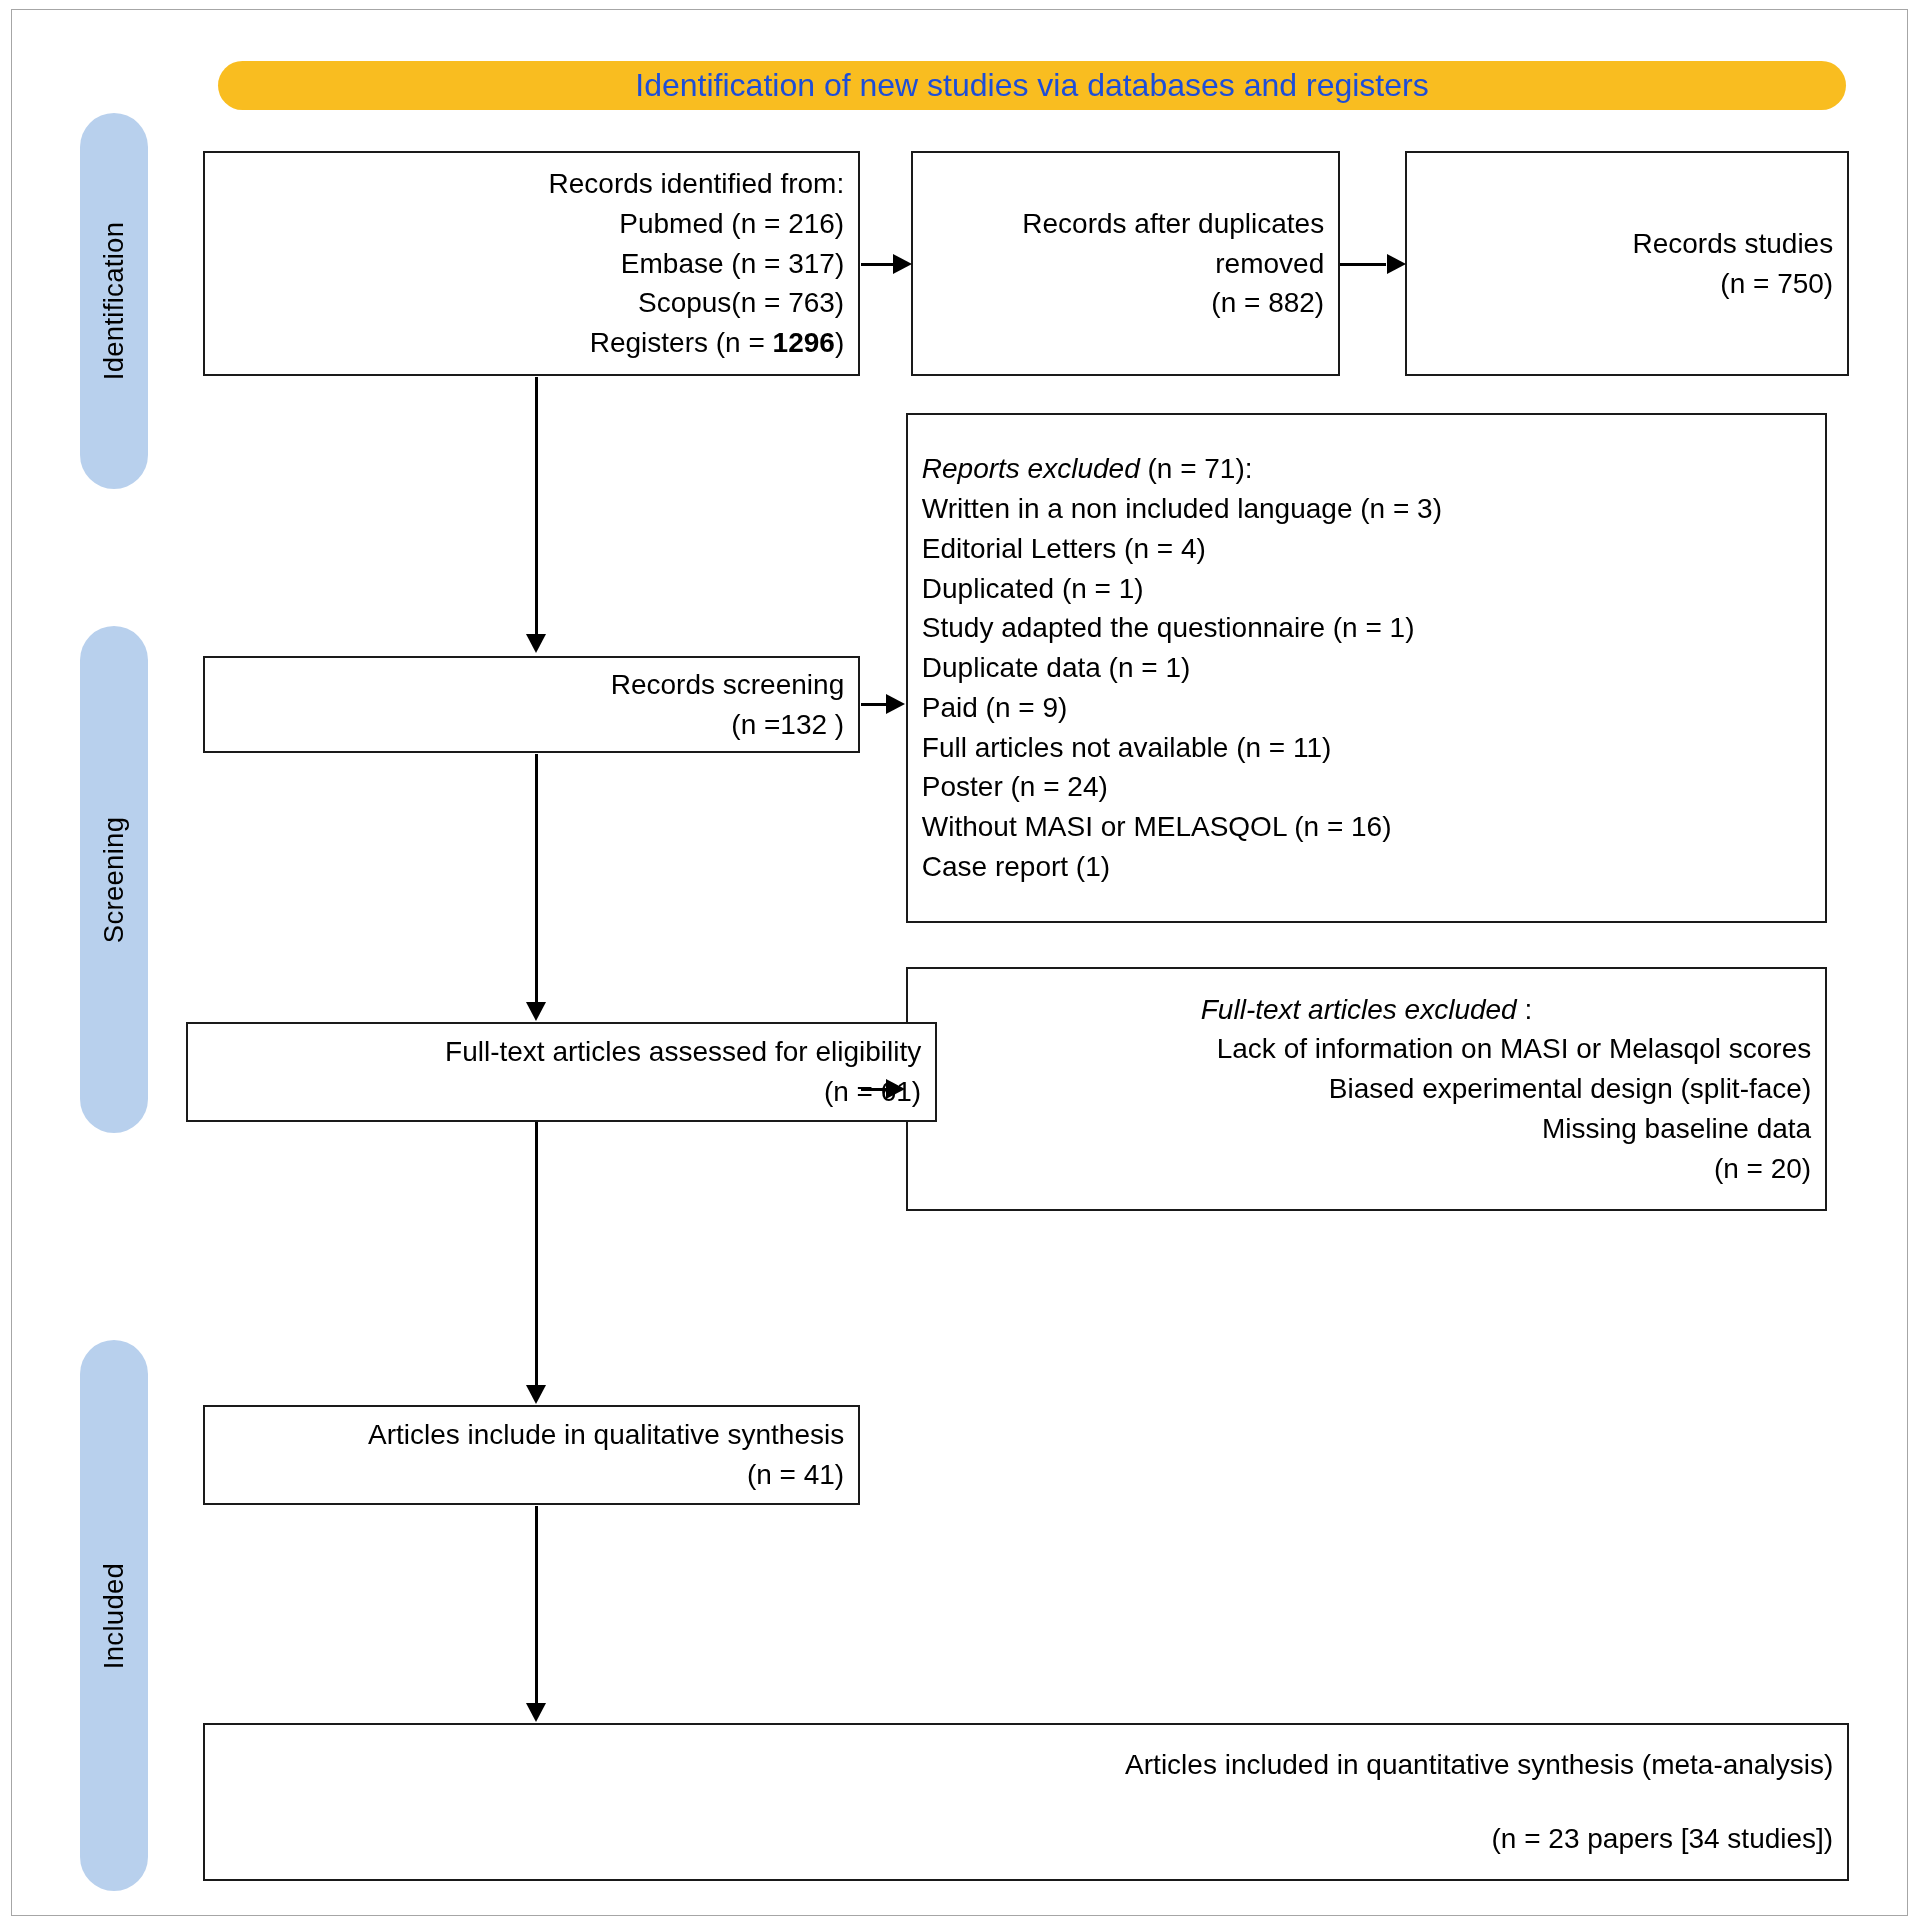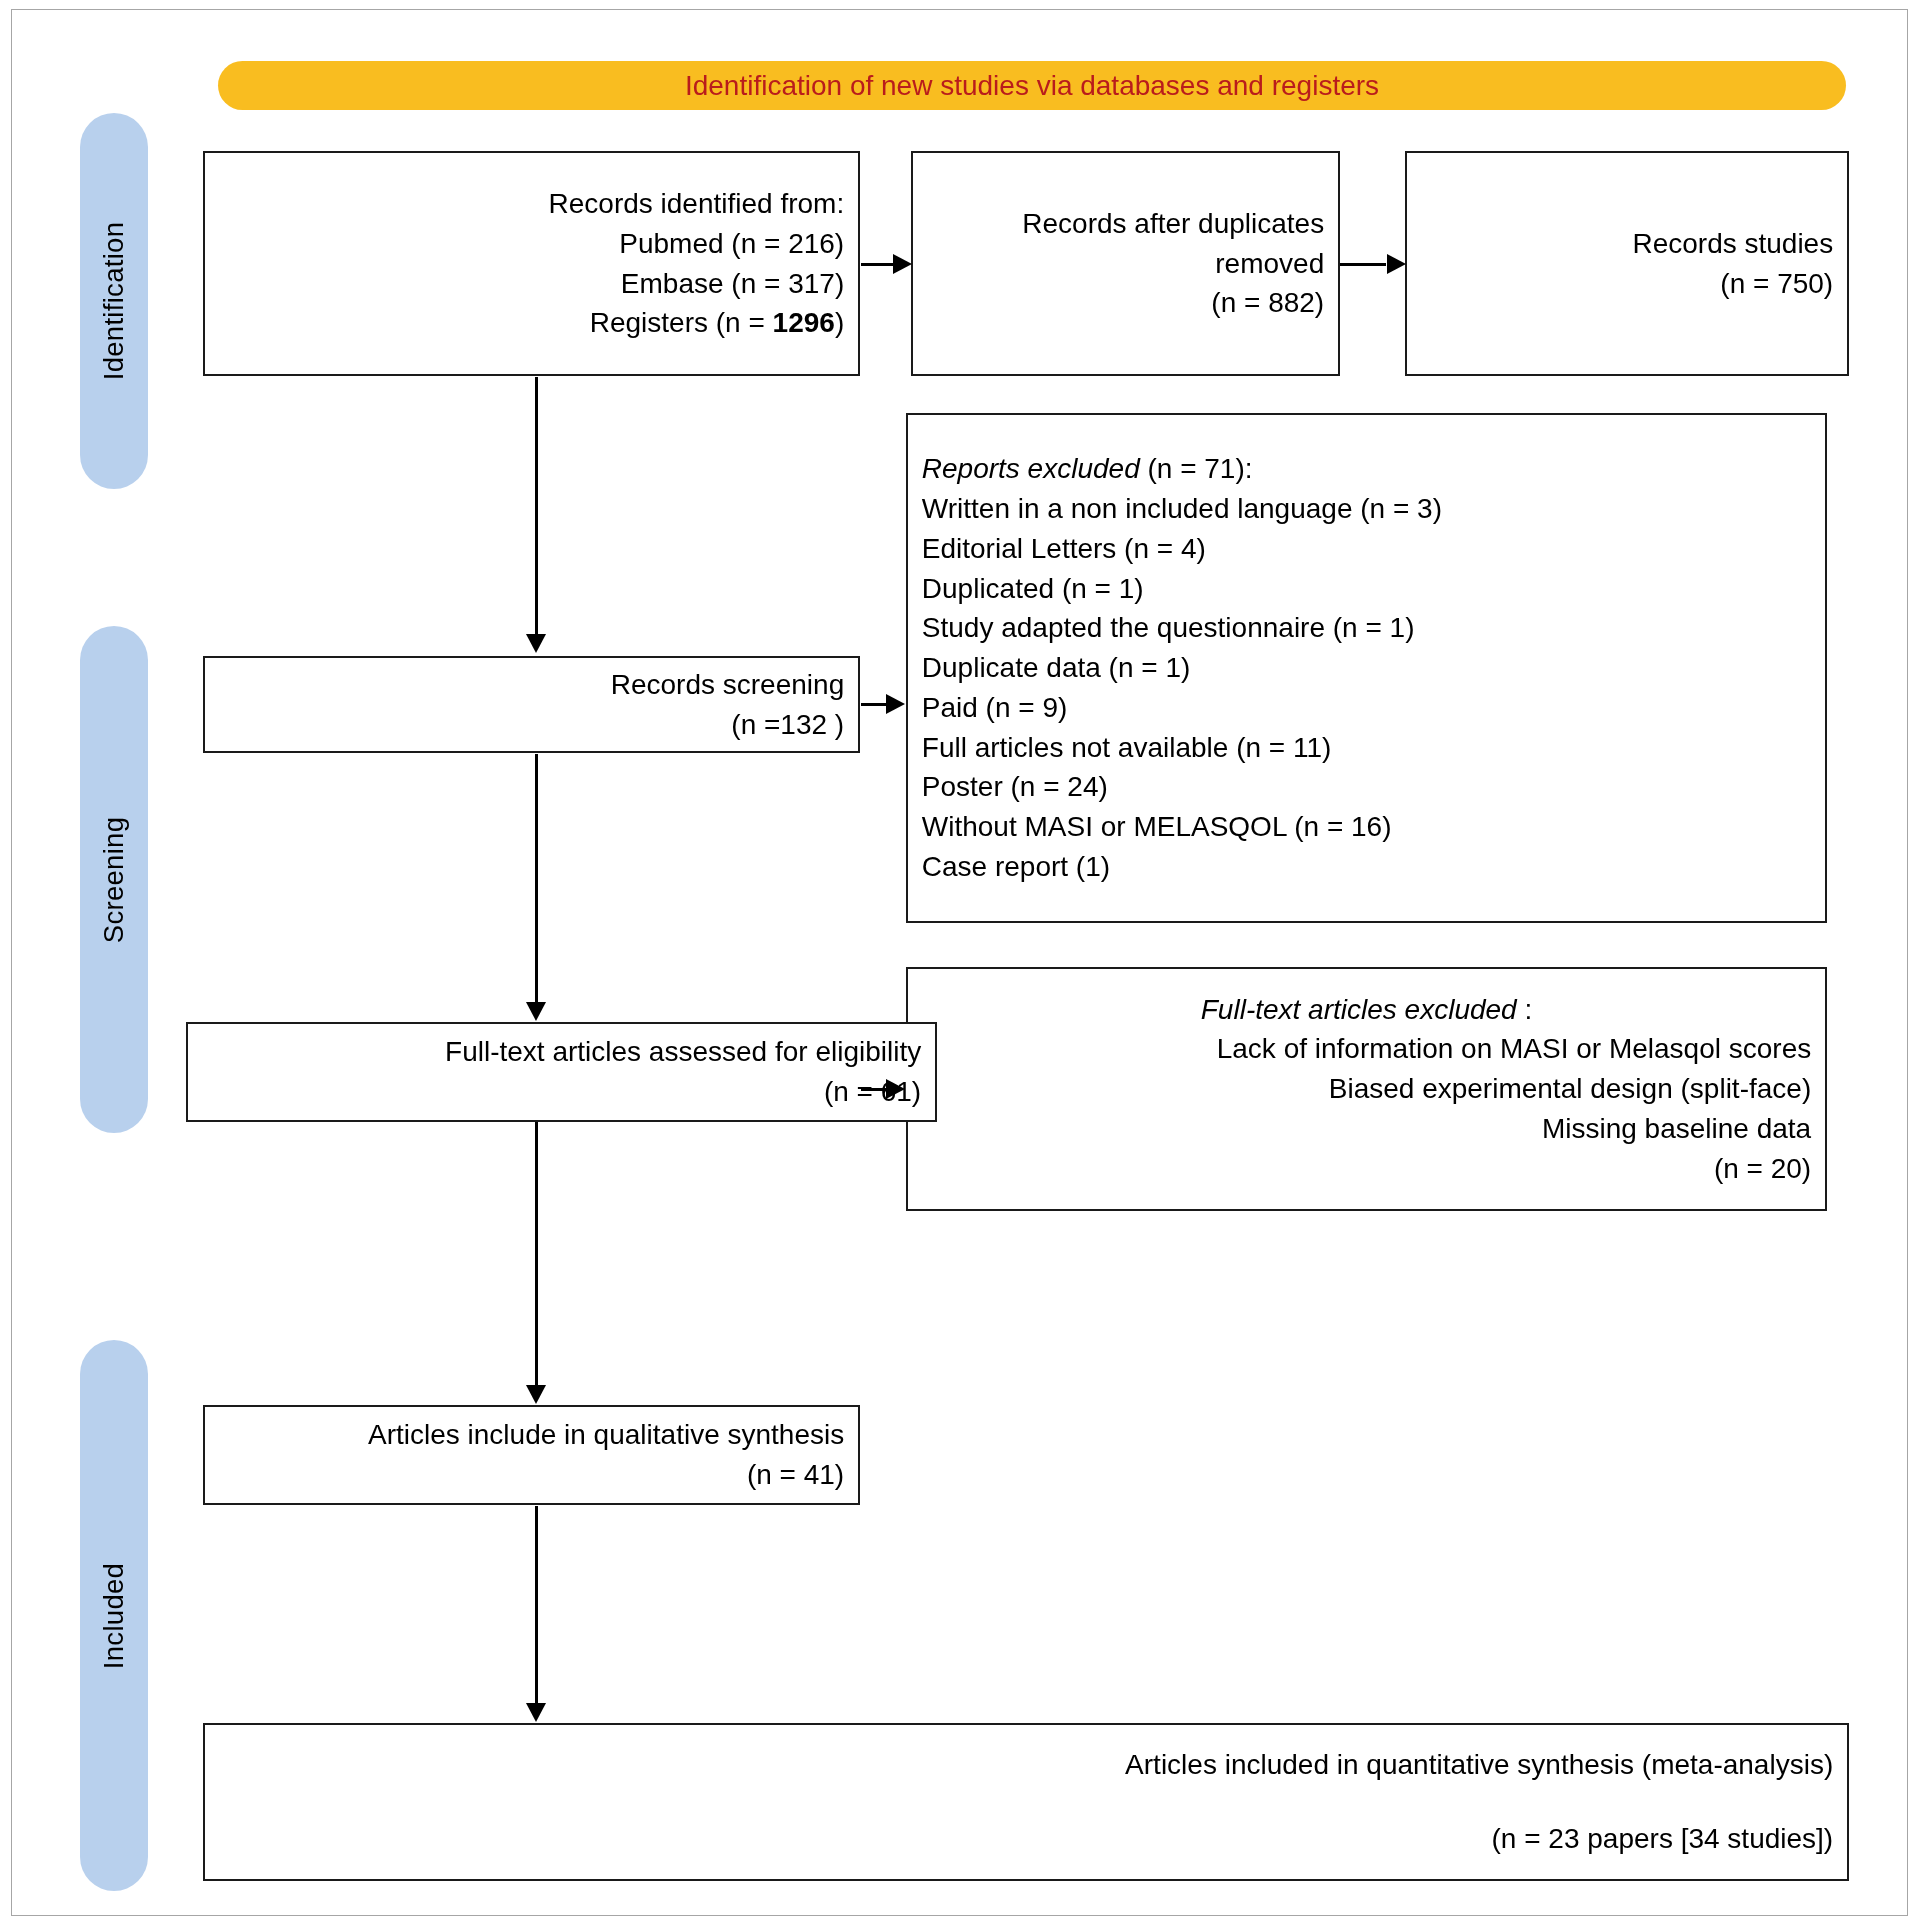--- a/index.html
+++ b/index.html
@@ -73,22 +73,22 @@
     top: 61px;
     width: 1628px;
     height: 49px;
     background: #f9bd20;
     border-radius: 26px;
     display: flex;
     align-items: center;
     justify-content: center;
   }
   #banner .banner-text {
-    font-size: 28px;
-    color: #b91c1c;
+    font-size: 32px;
+    color: #1d4ed8;
     white-space: nowrap;
   }
   
   .v-line {
     position: absolute;
     width: 3.1px;
     background: #000000;
   }
   .h-line {
     position: absolute;
@@ -132,20 +132,21 @@
   </div>
 
   <div class="stage-pill" style="left:80px; top:1340px; width:68px; height:551px;">
     <span class="stage-label">Included</span>
   </div>
 
   <div class="flow-box" style="left:203px; top:151px; width:657px; height:225px;">
     <div class="line">Records identified from:</div>
     <div class="line">Pubmed (n = 216)</div>
     <div class="line">Embase (n = 317)</div>
+    <div class="line">Scopus(n = 763)</div>
     <div class="line"><span>Registers (n = </span><b>1296</b><span>)</span></div>
   </div>
 
   <div class="flow-box" style="left:911px; top:151px; width:429px; height:225px;">
     <div class="line">Records after duplicates</div>
     <div class="line">removed</div>
     <div class="line">(n = 882)</div>
   </div>
 
   <div class="flow-box" style="left:1405px; top:151px; width:444px; height:225px;">

